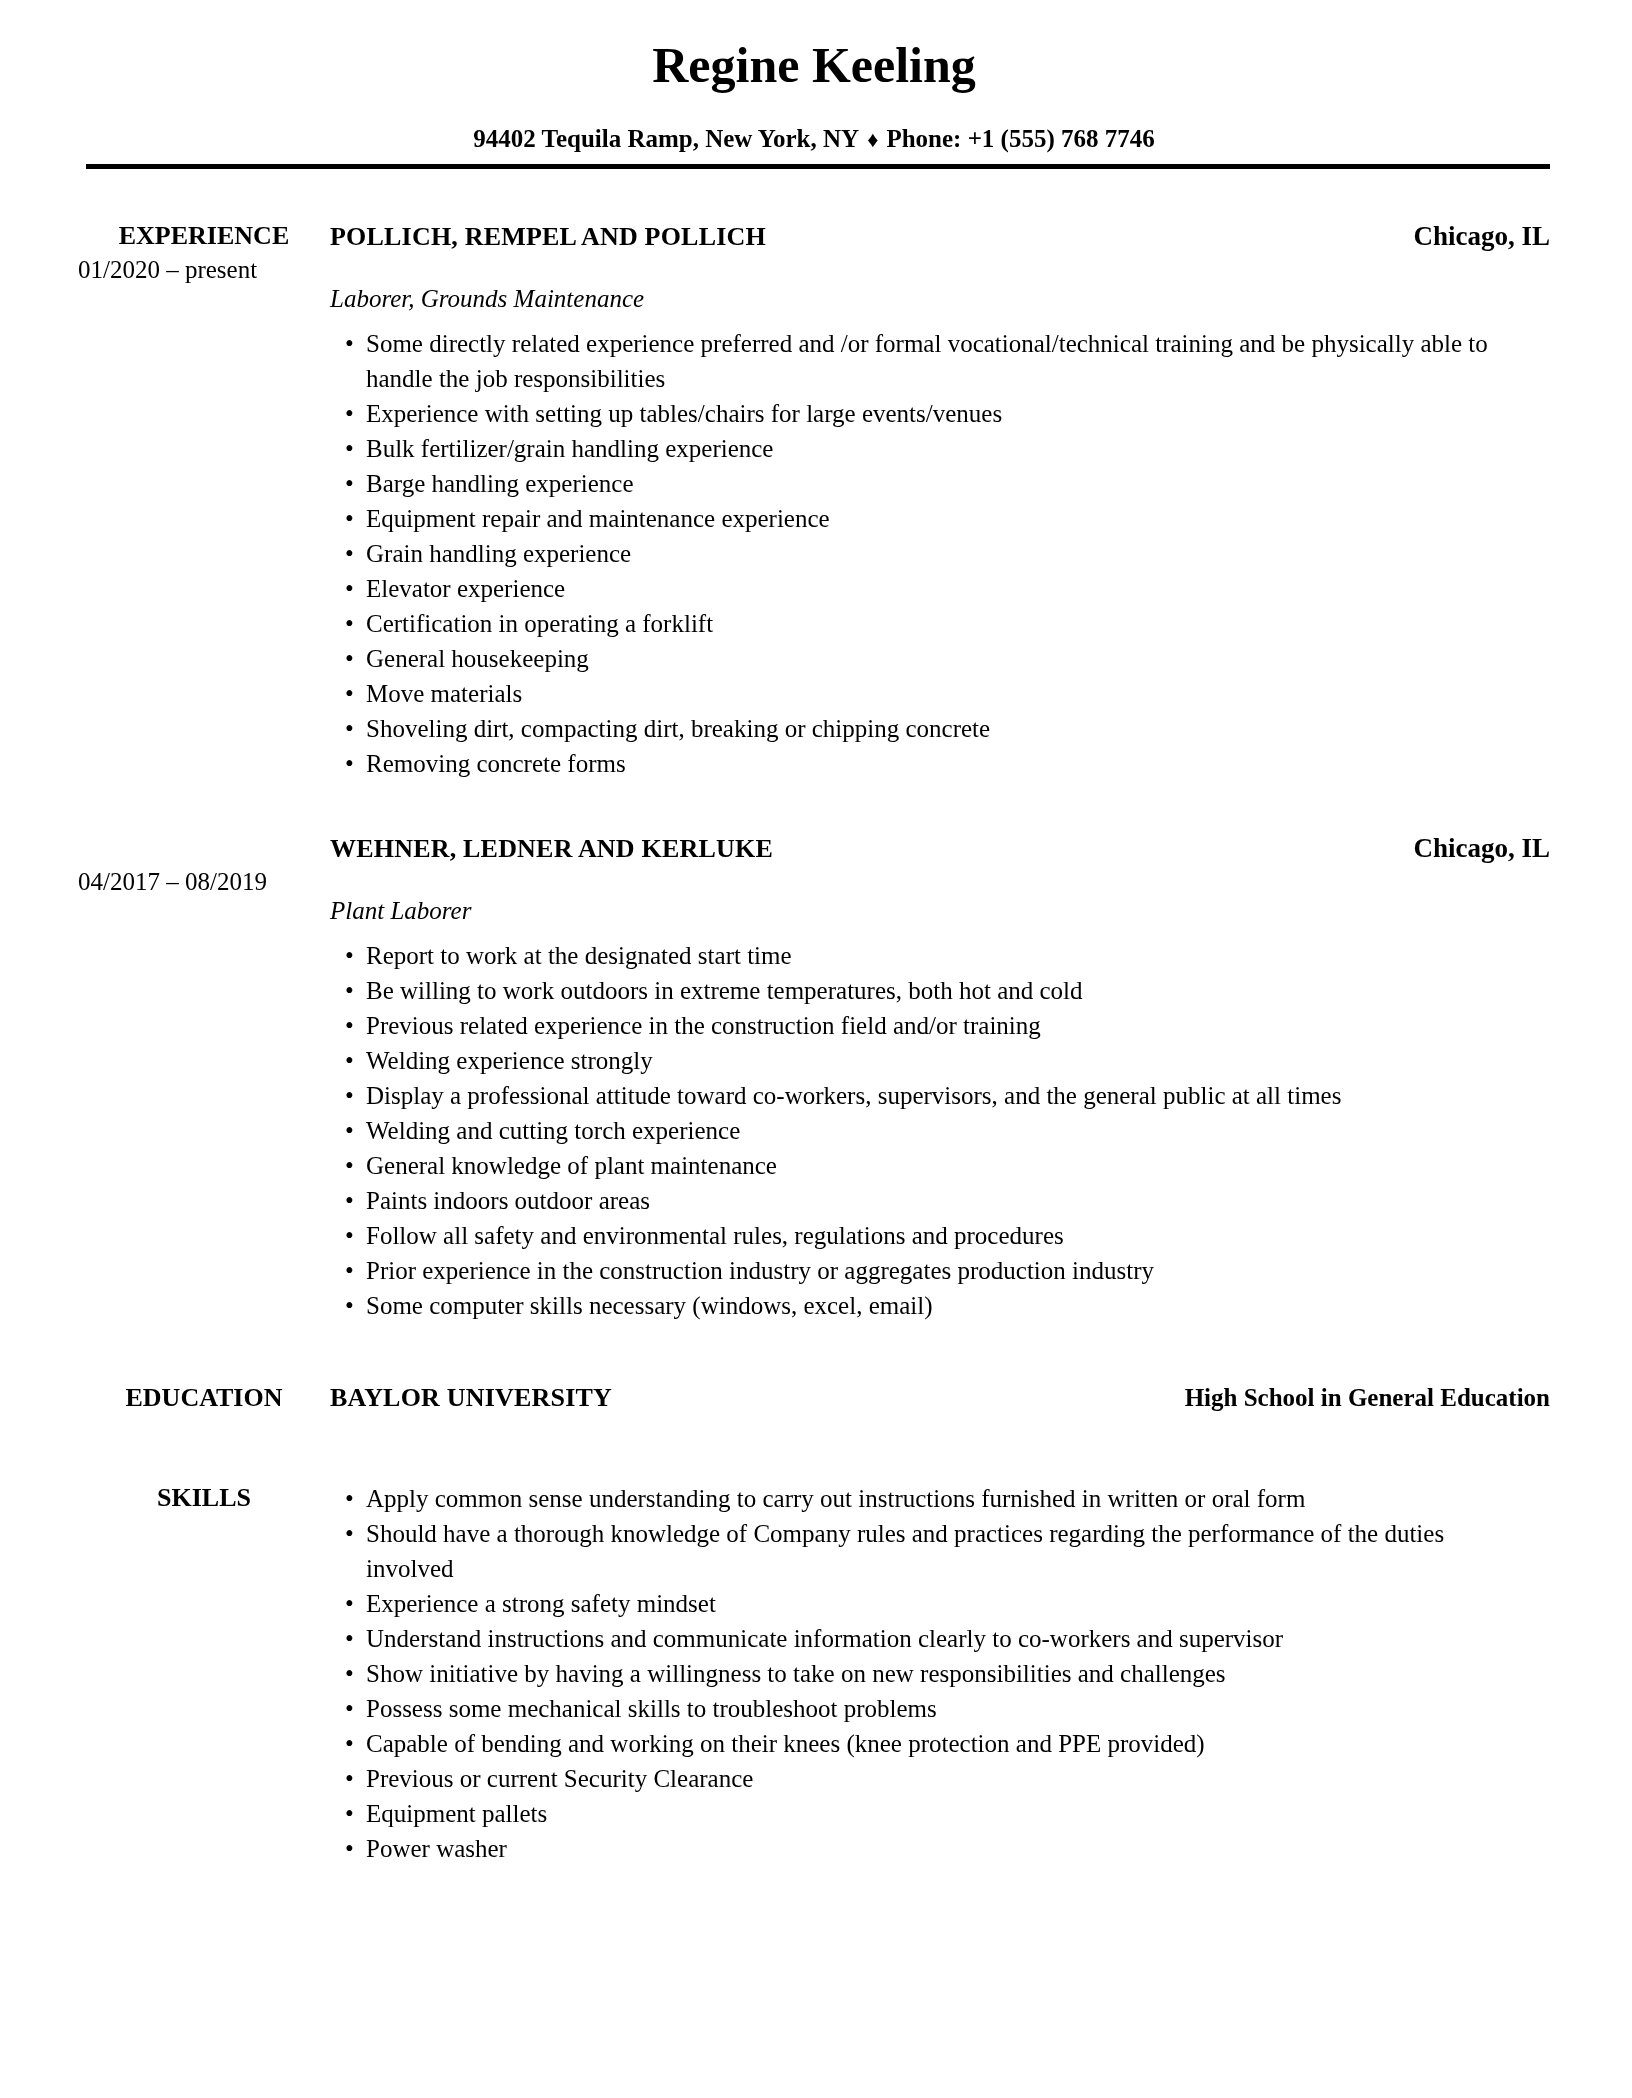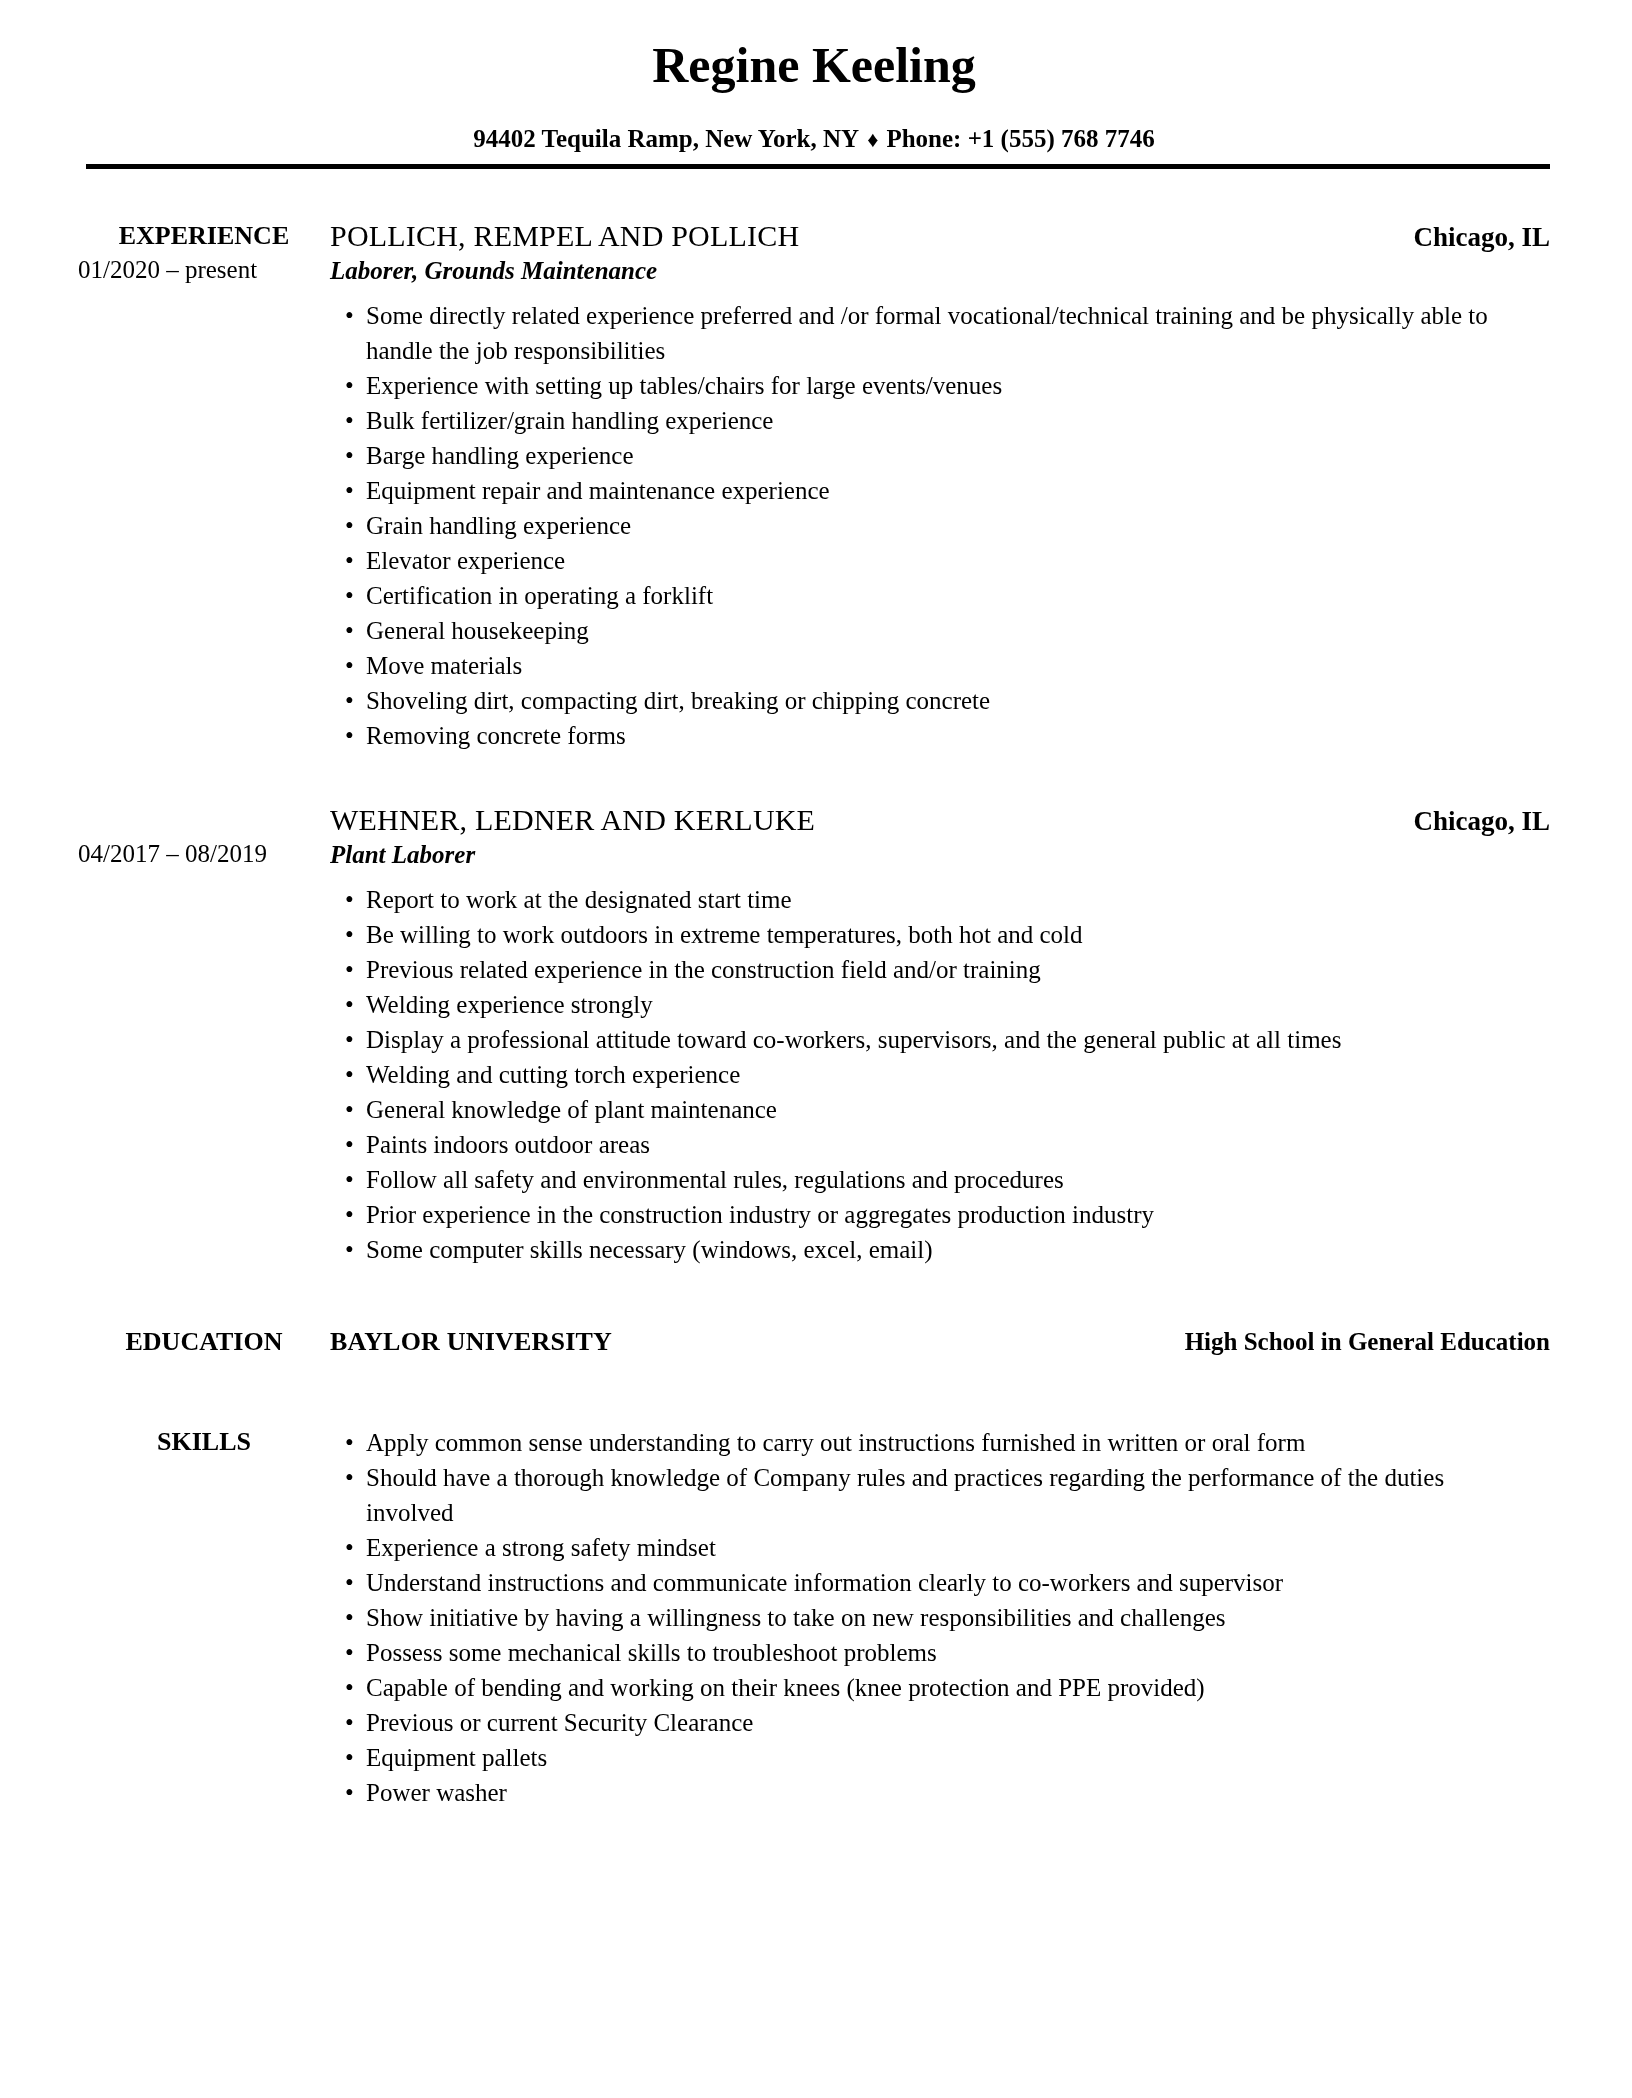--- a/index.html
+++ b/index.html
@@ -33,23 +33,23 @@
   }
   
   .row { display: grid; grid-template-columns: 252px 1fr; }
   .side-label { font-size: 26px; font-weight: 700; line-height: 34px; text-align: center; }
   .side-date  { font-size: 25px; font-weight: 400; line-height: 34px; }
   
   .experience-section { margin-top: 50px; }
   .job + .job { margin-top: 50px; }
   .pad-one-line { padding-top: 34px; }
   .job-head { display: flex; justify-content: space-between; align-items: baseline; }
-  .company  { font-size: 30px; font-weight: 400; line-height: 34px; letter-spacing: 0.2px; }
+  .company  { font-size: 26px; font-weight: 700; line-height: 34px; letter-spacing: 0.2px; }
   .location { font-size: 27px; font-weight: 700; line-height: 34px; }
-  .job-title { font-size: 25px; font-weight: 700; font-style: italic; line-height: 34px; }
+  .job-title { font-size: 25px; font-weight: 400; font-style: italic; line-height: 34px; margin-top: 28px; }
   ul.bullets {
     list-style: none;
     margin: 10px 0 0 0;
     padding: 0 25px 0 36px;
     font-size: 25px; line-height: 35px;
   }
   ul.bullets li { position: relative; }
   ul.bullets li::before {
     content: "\2022";
     position: absolute; left: -21px;

